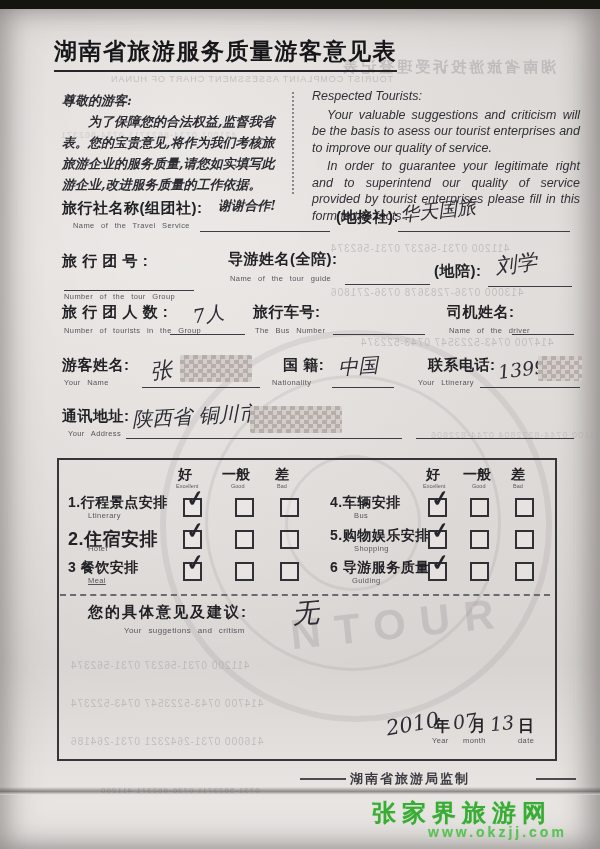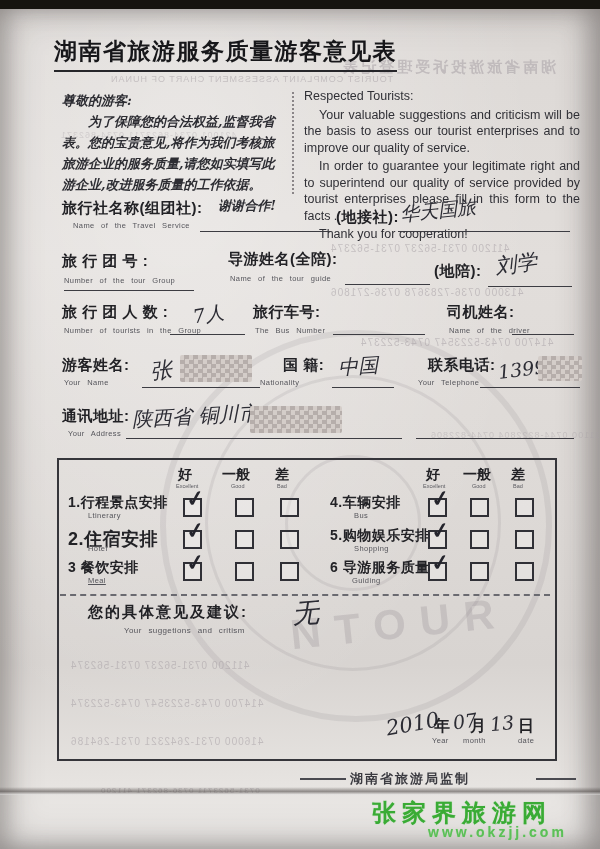--- a/index.html
+++ b/index.html
@@ -31,21 +31,21 @@
     position:absolute;left:62px;top:90px;width:228px;
     font-family:"DejaVu Serif", serif;font-style:italic;font-weight:bold;
     font-size:13px;line-height:21px;color:#2d2d33;
   }
   .introCN .indent{text-indent:2em;}
   .introCN .right{text-align:right;padding-right:14px;}
   .introEN{
     position:absolute;left:304px;top:88px;width:276px;
     font-size:12.5px;line-height:16.5px;color:#303036;text-align:justify;
   }
-  .introEN p{margin:0 0 2px 0;text-indent:1.2em;}
+  .introEN p{margin:0 0 2px 8px;text-indent:1.2em;font-style:italic;}
   .introEN p.first{text-indent:0;}
   .vdots{position:absolute;left:292px;top:92px;height:102px;border-left:2px dotted #8a8588;}
   .ratebox{position:absolute;left:57px;top:458px;width:496px;height:299px;border:2px solid #35353a;}
   .hdrCN{position:absolute;font-size:14px;font-weight:bold;color:#222226;white-space:nowrap;}
   .hdrEN{position:absolute;font-size:5.5px;color:#5a5a60;white-space:nowrap;}
   .cb{position:absolute;width:15px;height:15px;border:2px solid #303036;background:rgba(255,255,255,.25);}
   .check{position:absolute;font-size:22px;color:#24242c;font-weight:bold;transform:rotate(-8deg);font-family:"DejaVu Serif", serif;}
   .dotline{position:absolute;left:60px;top:594px;width:490px;border-top:2px dashed #6a6a70;}
   .bleed{position:absolute;color:#a8a1a6;opacity:.55;transform:scaleX(-1);filter:blur(.4px);white-space:nowrap;font-size:10px;letter-spacing:1px;}
   .stamp-ring{position:absolute;border-radius:50%;border:6px solid rgba(130,120,126,.14);}
@@ -94,32 +94,31 @@
   <div>表。您的宝贵意见,将作为我们考核旅</div>
   <div>旅游企业的服务质量,请您如实填写此</div>
   <div>游企业,改进服务质量的工作依据。</div>
   <div class="right">谢谢合作!</div>
 </div>
 <div class="vdots"></div>
 <div class="introEN">
   <p class="first">Respected Tourists:</p>
   <p>Your valuable suggestions and criticism will be the basis to asess our tourist enterprises and to improve our quality of service.</p>
   <p>In order to guarantee your legitimate right and to superintend our quality of service provided by tourist enterprises please fill in this form to the facts .</p>
-  <p>Thank you for cooperation!</p>
 </div>
 
 <div class="cnlabel" style="left:62px;top:199px;">旅行社名称(组团社):</div>
 <div class="sub" style="left:73px;top:221px;">Name of the Travel Service</div>
 <div class="uline" style="left:200px;top:231px;width:130px;"></div>
 <div class="cnlabel" style="left:336px;top:208px;">(地接社):</div>
 <div class="hw" style="left:400px;top:198px;font-size:19px;transform:rotate(-6deg);">华天国旅</div>
 <div class="uline" style="left:398px;top:231px;width:172px;"></div>
 
 <div class="cnlabel" style="left:62px;top:252px;">旅 行 团 号 :</div>
-<div class="sub" style="left:64px;top:276px;">Number of the tour Group</div>
+<div class="sub" style="left:64px;top:292px;">Number of the tour Group</div>
 <div class="uline" style="left:64px;top:290px;width:130px;"></div>
 <div class="cnlabel" style="left:228px;top:250px;">导游姓名(全陪):</div>
 <div class="sub" style="left:230px;top:274px;">Name of the tour guide</div>
 <div class="uline" style="left:345px;top:284px;width:85px;"></div>
 <div class="cnlabel" style="left:434px;top:262px;">(地陪):</div>
 <div class="hw" style="left:495px;top:250px;font-size:21px;transform:rotate(-8deg);">刘学</div>
 <div class="uline" style="left:488px;top:286px;width:84px;"></div>
 
 <div class="cnlabel" style="left:62px;top:303px;">旅 行 团 人 数 :</div>
 <div class="sub" style="left:64px;top:326px;">Number of tourists in the Group</div>
@@ -131,25 +130,25 @@
 <div class="cnlabel" style="left:447px;top:303px;">司机姓名:</div>
 <div class="sub" style="left:449px;top:326px;">Name of the driver</div>
 <div class="uline" style="left:512px;top:334px;width:62px;"></div>
 
 <div class="cnlabel" style="left:62px;top:356px;">游客姓名:</div>
 <div class="sub" style="left:64px;top:378px;">Your Name</div>
 <div class="hw" style="left:150px;top:356px;font-size:22px;transform:rotate(-6deg);">张</div>
 <div class="blurbox" style="left:180px;top:355px;width:72px;height:27px;"></div>
 <div class="uline" style="left:142px;top:387px;width:118px;"></div>
 <div class="cnlabel" style="left:283px;top:356px;">国  籍:</div>
-<div class="sub" style="left:260px;top:378px;">Nationality</div>
+<div class="sub" style="left:272px;top:378px;">Nationality</div>
 <div class="hw" style="left:338px;top:353px;font-size:20px;transform:rotate(-4deg);">中国</div>
 <div class="uline" style="left:332px;top:387px;width:62px;"></div>
 <div class="cnlabel" style="left:428px;top:356px;">联系电话:</div>
-<div class="sub" style="left:418px;top:378px;">Your Telephone</div>
+<div class="sub" style="left:418px;top:378px;">Your Ltinerary</div>
 <div class="hw" style="left:498px;top:358px;font-size:19px;transform:rotate(-7deg);">1399</div>
 <div class="blurbox" style="left:538px;top:356px;width:44px;height:25px;"></div>
 <div class="uline" style="left:480px;top:387px;width:100px;"></div>
 
 <div class="cnlabel" style="left:62px;top:407px;">通讯地址:</div>
 <div class="sub" style="left:68px;top:429px;">Your Address</div>
 <div class="hw" style="left:132px;top:403px;font-size:20px;transform:rotate(-3deg);">陕西省 铜川市</div>
 <div class="blurbox" style="left:250px;top:406px;width:92px;height:27px;"></div>
 <div class="uline" style="left:126px;top:438px;width:276px;"></div>
 <div class="uline" style="left:416px;top:438px;width:158px;"></div>

